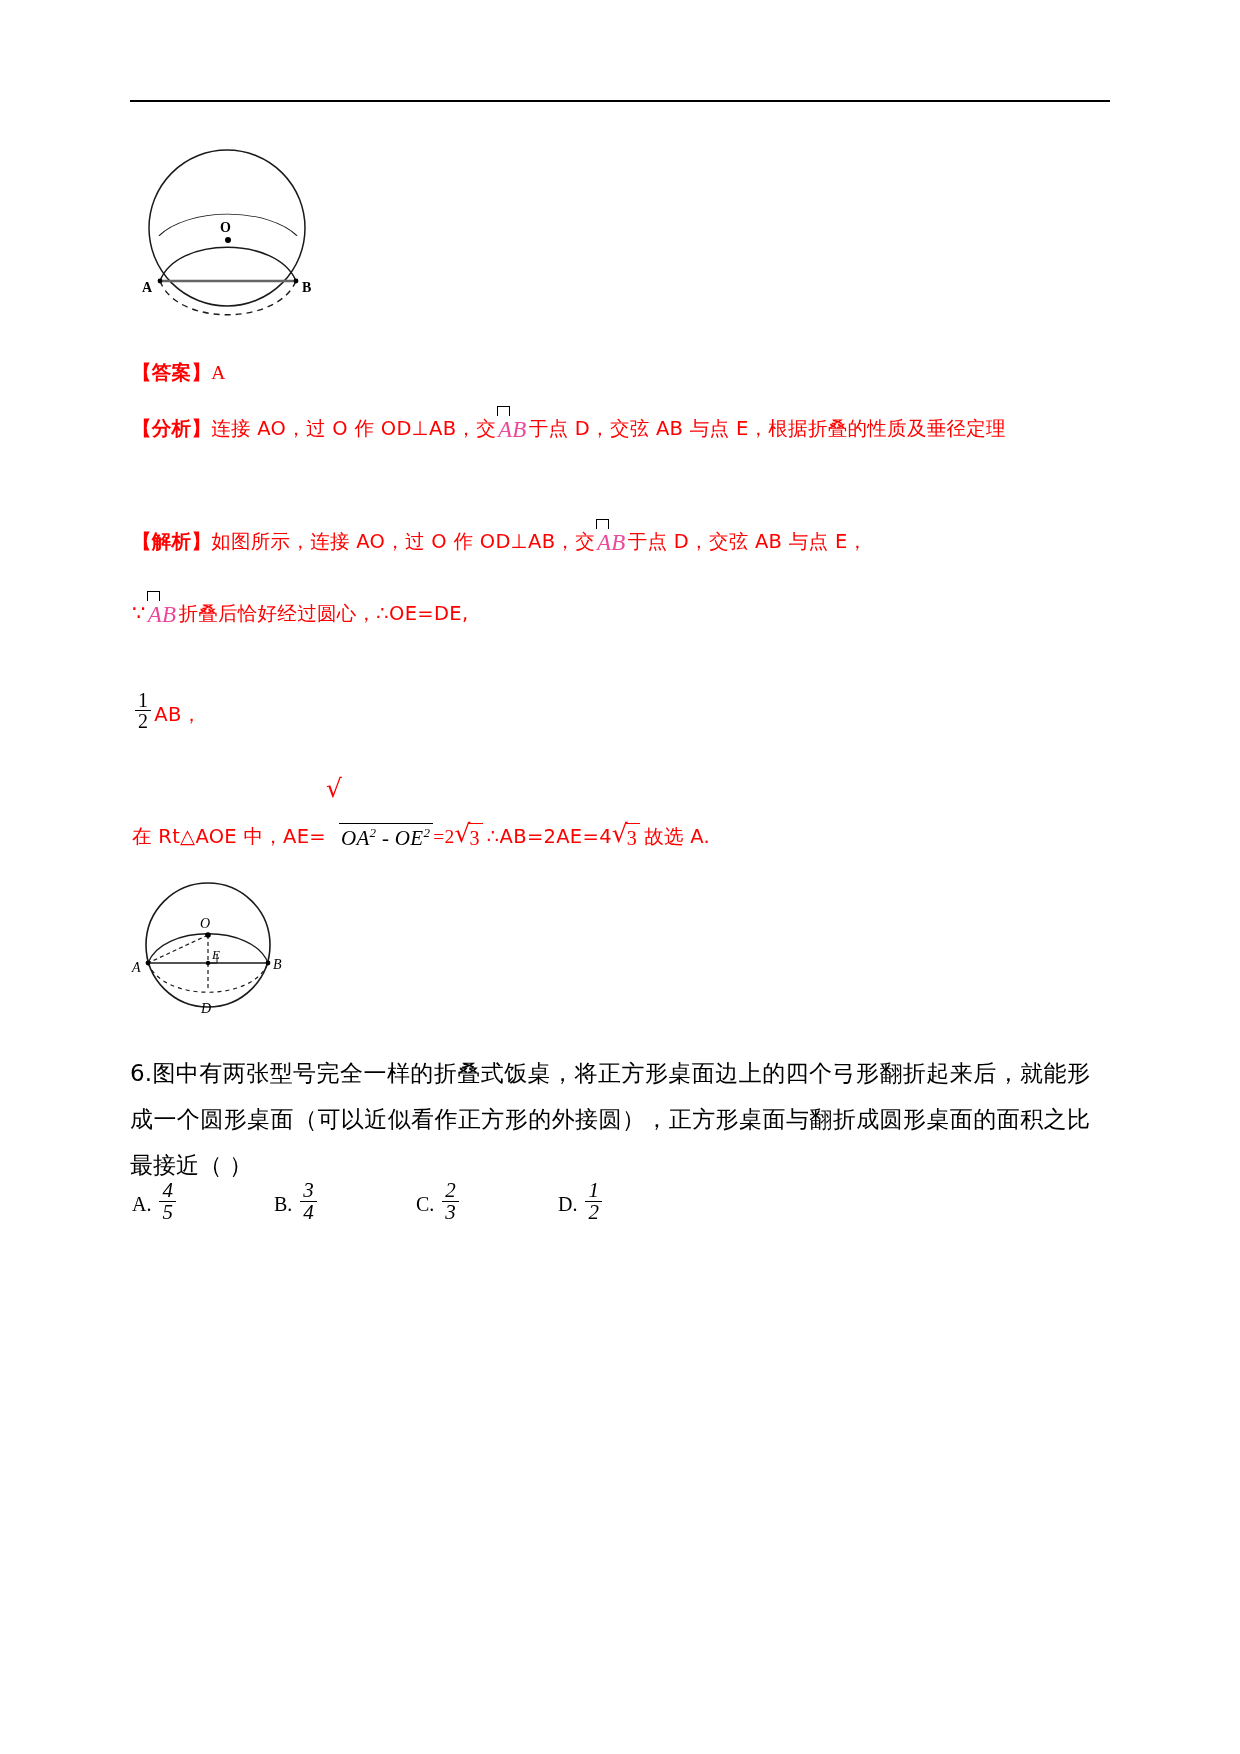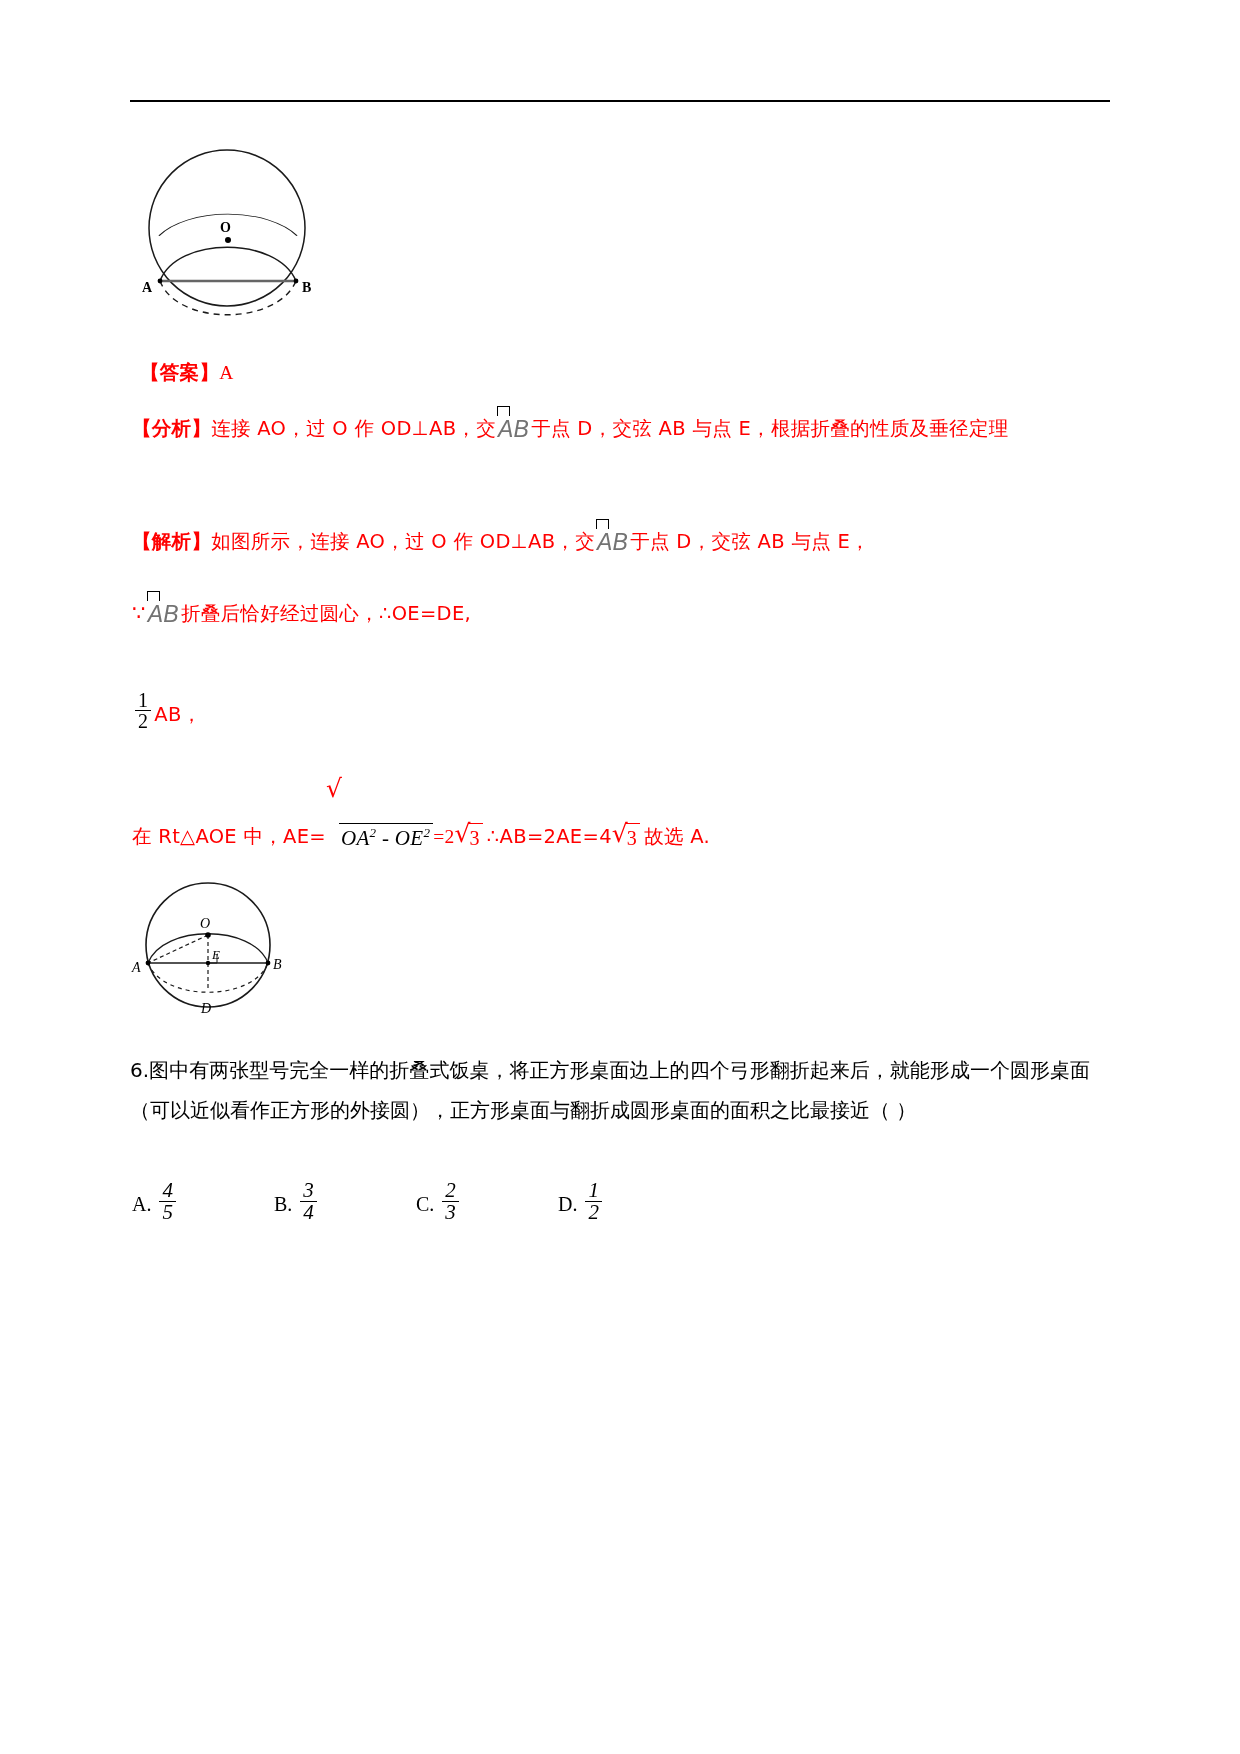--- a/index.html
+++ b/index.html
@@ -38,24 +38,24 @@
   .cn{font-family:"DejaVu Sans","Liberation Sans",sans-serif;font-weight:400;}
   .bold-head{font-weight:700;}
 
   
   .ser{font-family:"Liberation Serif", serif;font-weight:400;}
 
   
   .arc{
     display:inline-block;
     position:relative;
-    font-family:Liberation Sans, sans-serif;
+    font-family:Liberation Serif, serif;
     font-style:italic;
     font-size:23px;
-    color:#737373;
+    color:#ec4899;
     padding:0 2px;
     vertical-align:-2px;
   }
   .arc .bar{
     position:absolute;
     left:1px;top:-9px;
     width:11px;height:9px;
     border:1.3px solid #000;
     border-bottom:none;
   }
@@ -95,21 +95,21 @@
     font-family:"Liberation Serif",serif;
   }
   .sqrt.blkmath .rad{color:#000;margin-top:45px;}
   sup.ex{font-size:0.62em;vertical-align:super;font-style:italic;}
 
   
   .q6{
     position:absolute;
     left:130px;top:1050px;width:960px;
     font-family:"DejaVu Sans","Liberation Sans",sans-serif;
-    font-size:20px;
+    font-size:23px;
     line-height:2.0;
     color:#000;
     text-align:justify;
   }
   .choices{
     position:absolute;
     left:132px;top:1180px;width:700px;
     font-size:20px;
     color:#000;
   }
@@ -144,21 +144,21 @@
       <circle cx="96" cy="100" r="3" fill="#000"></circle>
       <text x="88" y="92" font-family="Liberation Serif, serif" font-size="14" font-weight="bold" fill="#000">O</text>
 
       <circle cx="28" cy="141" r="2.4" fill="#000"></circle>
       <circle cx="164" cy="141" r="2.4" fill="#000"></circle>
       <text x="10" y="152" font-family="Liberation Serif, serif" font-size="14" font-weight="bold" fill="#000">A</text>
       <text x="170" y="152" font-family="Liberation Serif, serif" font-size="14" font-weight="bold" fill="#000">B</text>
     </svg>
   </div>
 
-  <div class="line red cn bold-head" style="left:140px;top:360px;">
+  <div class="line red cn bold-head" style="left:132px;top:360px;">
     <span>【答案】</span><span class="ser" style="font-weight:400;">A</span>
   </div>
 
   <div class="line red" style="left:132px;top:415px;">
     <span class="cn bold-head">【分析】</span><span class="cn">连接 AO，过 O 作 OD⊥AB，交</span><span class="arc"><span class="bar"></span><span>AB</span></span><span class="cn">于点 D，交弦 AB 与点 E，根据折叠的性质及垂径定理</span>
   </div>
 
 
   <div class="line red" style="left:132px;top:600px;">
     <span class="ser" style="font-size:21px;">∵</span><span class="arc"><span class="bar"></span><span>AB</span></span><span class="cn">折叠后恰好经过圆心，∴OE=DE,</span>

